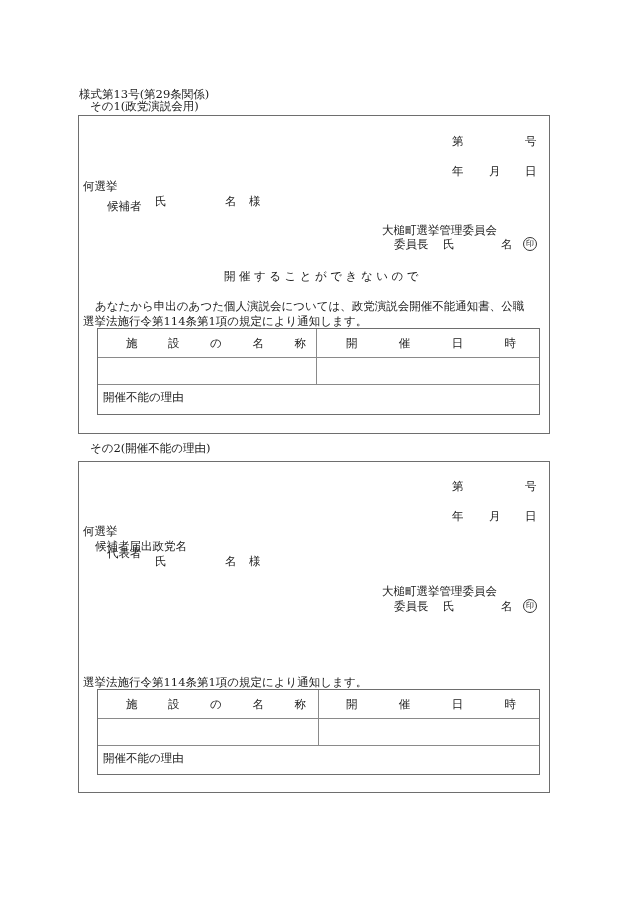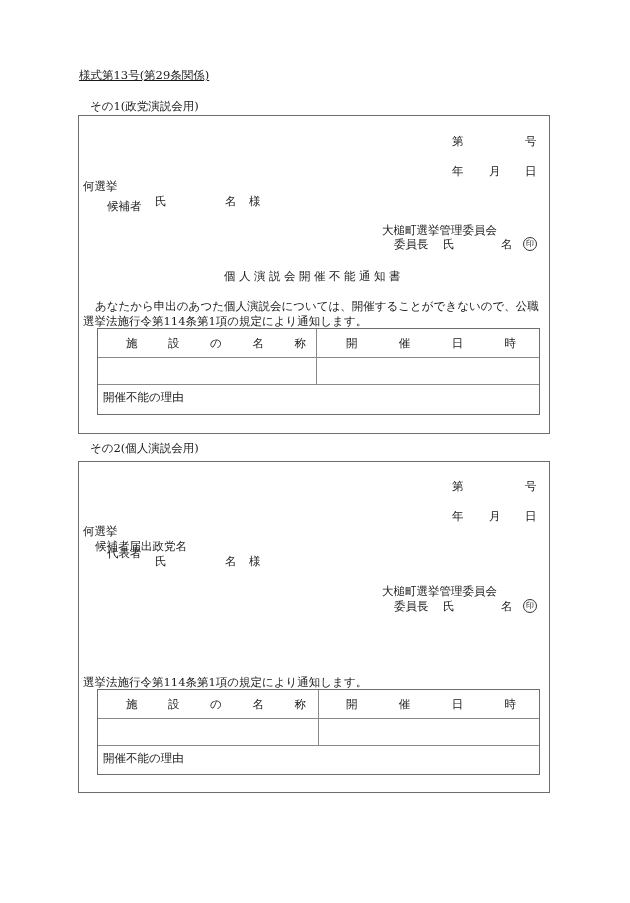--- a/index.html
+++ b/index.html
@@ -10,21 +10,21 @@
   .tbl { position:absolute; left:18px; width:443px; border:1px solid #6e6e6e; box-sizing:border-box; }
   .tbl .row { position:absolute; left:0; right:0; border-bottom:1px solid #8a8a8a; }
   .tbl .vdiv { position:absolute; top:0; width:1px; background:#8a8a8a; }
   .spread { display:flex; justify-content:space-between; position:absolute; }
   .seal { display:inline-block; width:12px; height:12px; border:1px solid #333; border-radius:50%;
           font-size:8px; line-height:12px; text-align:center; }
 </style>
 </head>
 <body>
 
-<div class="abs" style="left:79px;top:68px;text-decoration:underline;">様式第13号(第29条関係)</div>
+<div class="abs" style="left:79px;top:87px;">様式第13号(第29条関係)</div>
 
 <div class="abs" style="left:90px;top:99px;">その1(政党演説会用)</div>
 
 <div class="box" style="top:115px;height:319px;">
 
   <span class="abs" style="left:373px;top:18px;">第</span>
   <span class="abs" style="left:446px;top:18px;">号</span>
 
   <span class="abs" style="left:373px;top:48px;">年</span>
   <span class="abs" style="left:410px;top:48px;">月</span>
@@ -35,23 +35,23 @@
   <span class="abs" style="left:76px;top:78px;">氏</span>
   <span class="abs" style="left:146px;top:78px;">名</span>
   <span class="abs" style="left:170px;top:78px;">様</span>
 
   <span class="abs" style="left:303px;top:107px;">大槌町選挙管理委員会</span>
   <span class="abs" style="left:315px;top:121px;">委員長</span>
   <span class="abs" style="left:364px;top:121px;">氏</span>
   <span class="abs" style="left:422px;top:121px;">名</span>
   <span class="abs seal" style="left:444px;top:121px;">印</span>
 
-  <span class="abs" style="left:145px;top:153px;letter-spacing:3.5px;">個人演説会開催不能通知書</span>
+  <span class="abs" style="left:145px;top:153px;letter-spacing:3.5px;">開催することができないので</span>
 
-  <span class="abs" style="left:16px;top:183px;">あなたから申出のあつた個人演説会については、開催することができないので、公職</span>
+  <span class="abs" style="left:16px;top:183px;">あなたから申出のあつた個人演説会については、政党演説会開催不能通知書、公職</span>
   <span class="abs" style="left:4px;top:198px;">選挙法施行令第114条第1項の規定により通知します。</span>
 
   <div class="tbl" style="top:212px;height:87px;">
     <div class="row" style="top:0;height:28px;">
       <div class="spread" style="left:28px;width:180px;top:7px;">
         <span>施</span>
         <span>設</span>
         <span>の</span>
         <span>名</span>
         <span>称</span>
@@ -66,21 +66,21 @@
     <div class="row" style="top:28px;height:27px;">
       <span class="abs" style="left:4px;top:6px;"></span>
       <span class="abs" style="left:224px;top:6px;"></span>
     </div>
     <div class="vdiv" style="left:218px;height:56px;"></div>
     <span class="abs" style="left:5px;top:61px;">開催不能の理由</span>
     <span class="abs" style="left:5px;top:74px;"></span>
   </div>
 </div>
 
-<div class="abs" style="left:90px;top:441px;">その2(個人演説会用)</div>
+<div class="abs" style="left:90px;top:441px;">その2(開催不能の理由)</div>
 
 <div class="box" style="top:461px;height:332px;">
   <span class="abs" style="left:373px;top:17px;">第</span>
   <span class="abs" style="left:446px;top:17px;">号</span>
   <span class="abs" style="left:373px;top:47px;">年</span>
   <span class="abs" style="left:410px;top:47px;">月</span>
   <span class="abs" style="left:446px;top:47px;">日</span>
 
   <span class="abs" style="left:4px;top:62px;">何選挙</span>
   <span class="abs" style="left:16px;top:77px;">候補者届出政党名</span>

